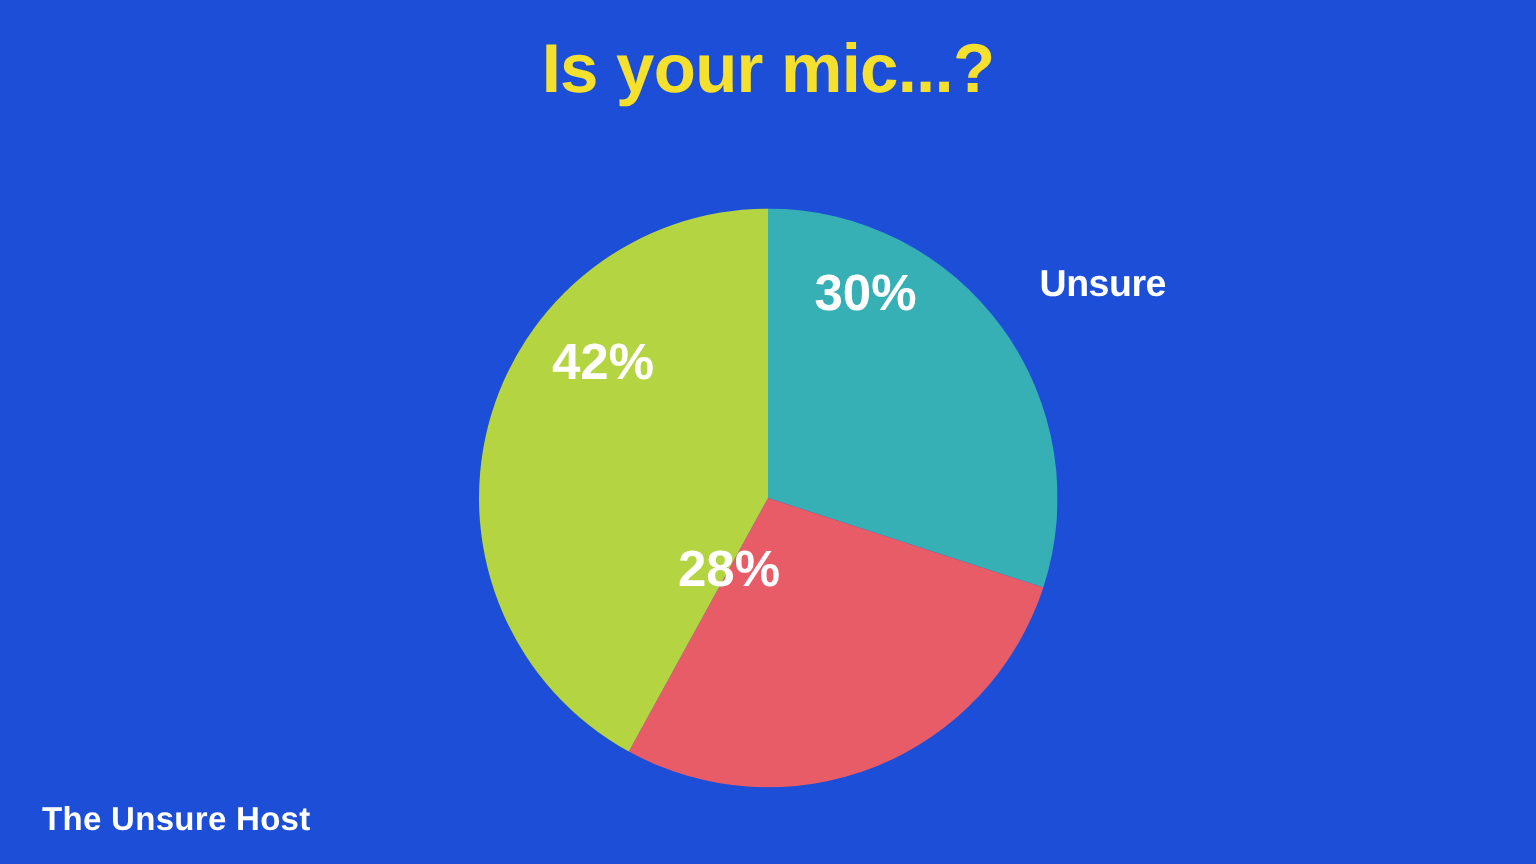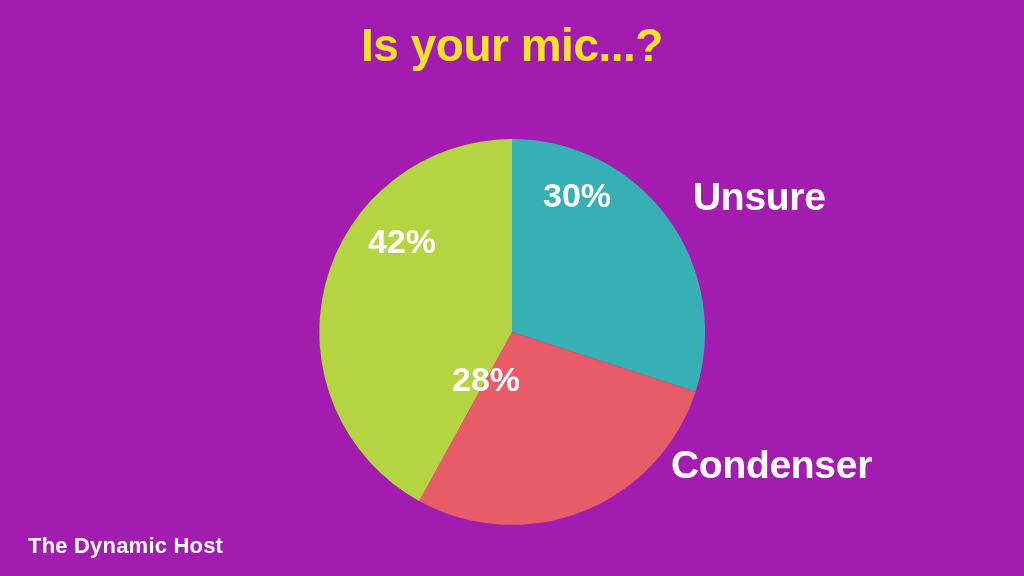--- a/index.html
+++ b/index.html
@@ -9,21 +9,21 @@
   body {
     width: 1024px;
     height: 576px;
     overflow: hidden;
     font-family: "Liberation Sans", sans-serif;
   }
   #slide {
     position: relative;
     width: 1024px;
     height: 576px;
-    background: #a21caf;
+    background: #1d4ed8;
     overflow: hidden;
   }
   #chart-title {
     position: absolute;
     top: 20px;
     left: 0;
     width: 1024px;
     text-align: center;
     color: #f5e02e;
     font-size: 46px;
@@ -47,21 +47,21 @@
     fill: #ffffff;
     font-family: "Liberation Sans", sans-serif;
     font-size: 34px;
     font-weight: bold;
     text-anchor: middle;
     dominant-baseline: middle;
   }
   .cat-label {
     position: absolute;
     color: #ffffff;
-    font-size: 39px;
+    font-size: 25px;
     font-weight: bold;
     white-space: nowrap;
     letter-spacing: -0.3px;
   }
   #label-unsure {
     left: 693px;
     top: 175px;
   }
   #label-condenser {
     left: 671px;
@@ -98,17 +98,16 @@
 
       <path d="M 193 193 L 100.20 362.04 A 193 193 0 0 1 193 0 Z" fill="#b4d442"></path>
 
       <text class="slice-value" x="258" y="59">30%</text>
       <text class="slice-value" x="167" y="243">28%</text>
       <text class="slice-value" x="83" y="105">42%</text>
     </svg>
   </div>
 
   <div class="cat-label" id="label-unsure">Unsure</div>
-  <div class="cat-label" id="label-condenser">Condenser</div>
 
-  <div id="brand-logo">The Dynamic Host</div>
+  <div id="brand-logo">The Unsure Host</div>
 
 </div>
 
 </body></html>

